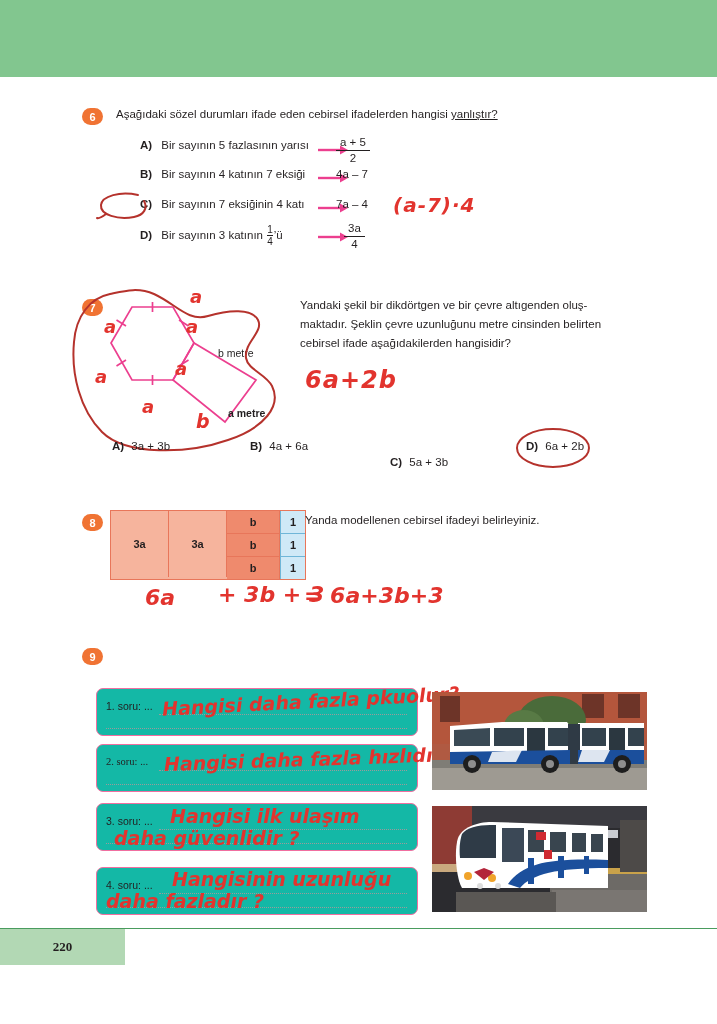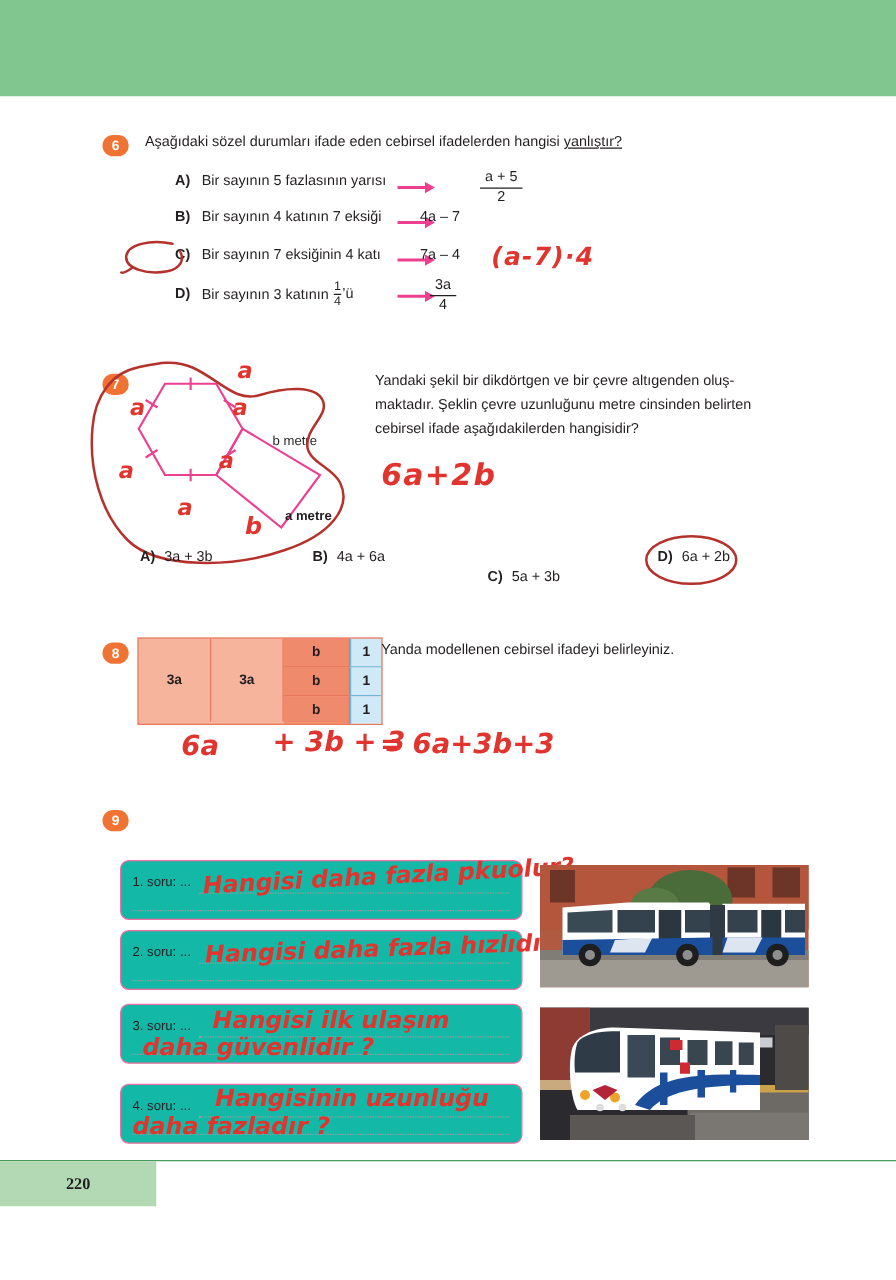--- a/index.html
+++ b/index.html
@@ -82,21 +82,21 @@
   <div class="qtext" style="left:116px;top:106px;width:470px;"><span>Aşağıdaki sözel durumları ifade eden cebirsel ifadelerden hangisi </span><span class="u">yanlıştır?</span></div>
 
   <div class="q6-opt" style="left:140px;top:139px;">
     <b>A)</b>
     <span style="margin-left:6px">Bir sayının 5 fazlasının yarısı</span>
   </div>
   <svg class="arrow" style="left:318px;top:144px;" viewBox="0 0 30 12">
     <line x1="0" y1="6" x2="22" y2="6" stroke="#ec3f8f" stroke-width="2.4"></line>
     <polygon points="22,1.5 30,6 22,10.5" fill="#ec3f8f"></polygon>
   </svg>
-  <div class="frac" style="left:336px;top:136px;margin-left:48px;">
+  <div class="frac" style="left:336px;top:136px;">
     <span class="num">a + 5</span>
     <span class="bar"></span>
     <span class="den">2</span>
   </div>
 
   <div class="q6-opt" style="left:140px;top:168px;">
     <b>B)</b>
     <span style="margin-left:6px">Bir sayının 4 katının 7 eksiği</span>
   </div>
   <svg class="arrow" style="left:318px;top:172px;" viewBox="0 0 30 12">
@@ -226,21 +226,21 @@
   <div class="qnum" style="left:82px;top:648px;">9</div>
 
 
   <div class="abox" style="top:688px;height:46px;">
     <div class="lbl" style="top:11px;">1. soru: ...</div>
     <div class="dline" style="left:62px;top:25px;width:248px;"></div>
     <div class="dline" style="left:9px;top:39px;width:301px;"></div>
   </div>
   <div class="hw" style="left:162px;top:690px;font-size:19px;transform:rotate(-3deg);">Hangisi daha fazla pkuolur?</div>
 
-  <div class="abox" style="top:744px;height:46px;">
+  <div class="abox" style="top:744px;height:46px;font-family:Liberation Serif, serif;">
     <div class="lbl" style="top:11px;">2. soru: ...</div>
     <div class="dline" style="left:62px;top:25px;width:248px;"></div>
     <div class="dline" style="left:9px;top:39px;width:301px;"></div>
   </div>
   <div class="hw" style="left:164px;top:748px;font-size:19px;transform:rotate(-2deg);">Hangisi daha fazla hızlıdır?</div>
 
   <div class="abox" style="top:803px;height:46px;">
     <div class="lbl" style="top:11px;">3. soru: ...</div>
     <div class="dline" style="left:62px;top:25px;width:248px;"></div>
     <div class="dline" style="left:9px;top:39px;width:301px;"></div>

